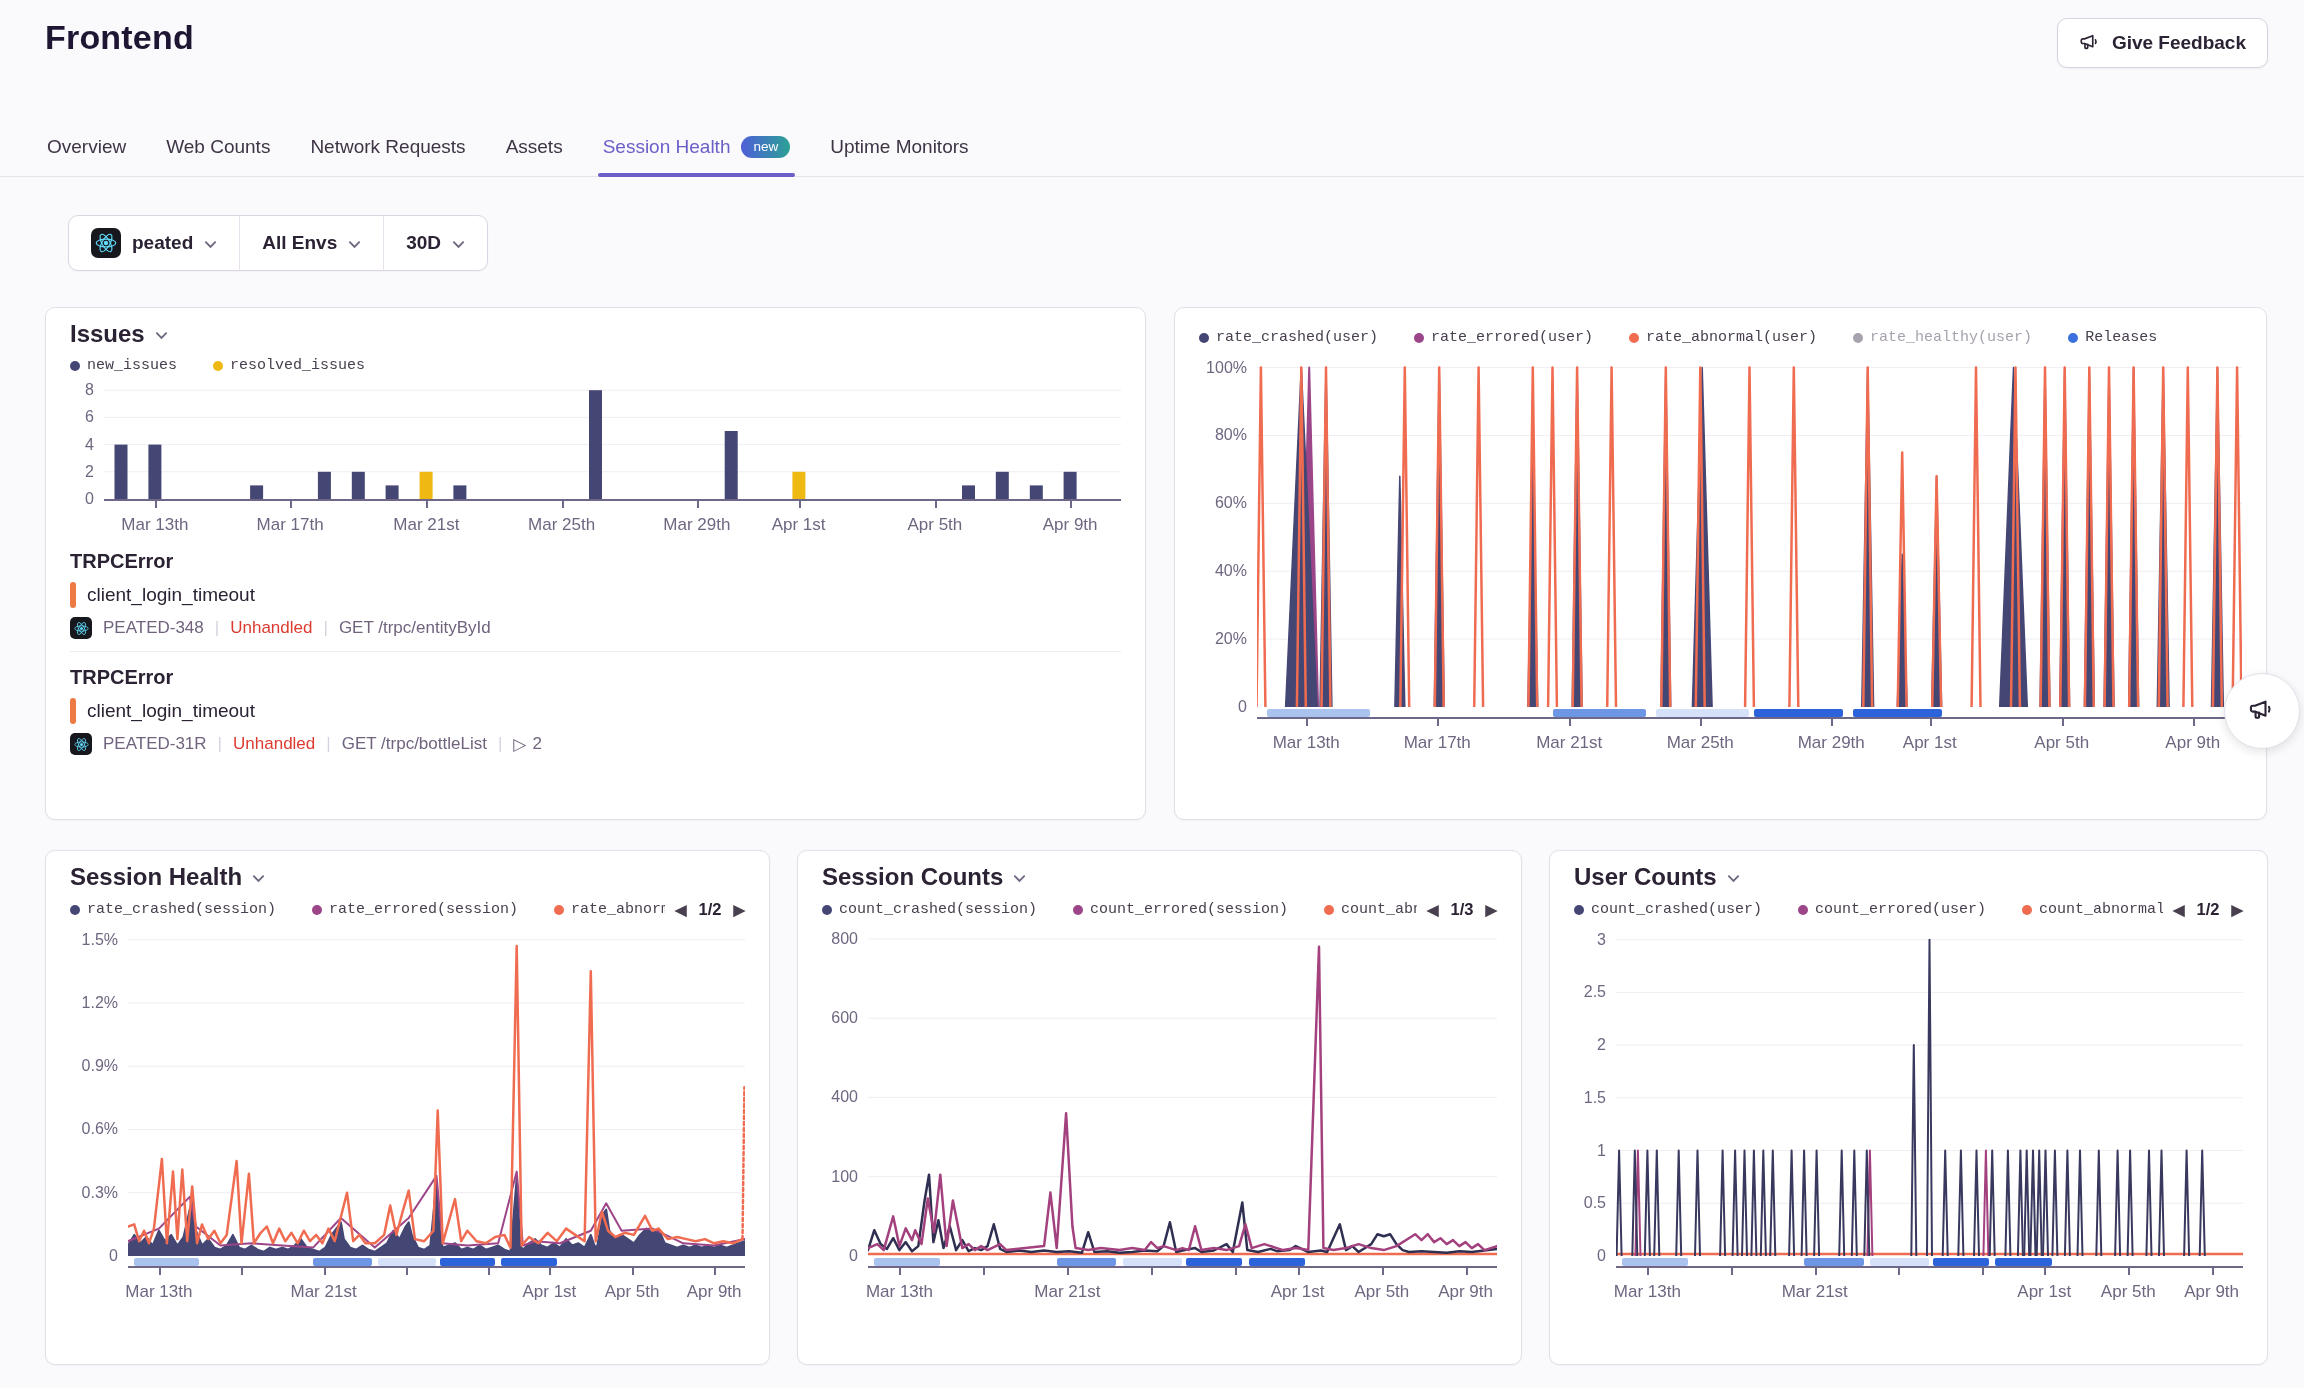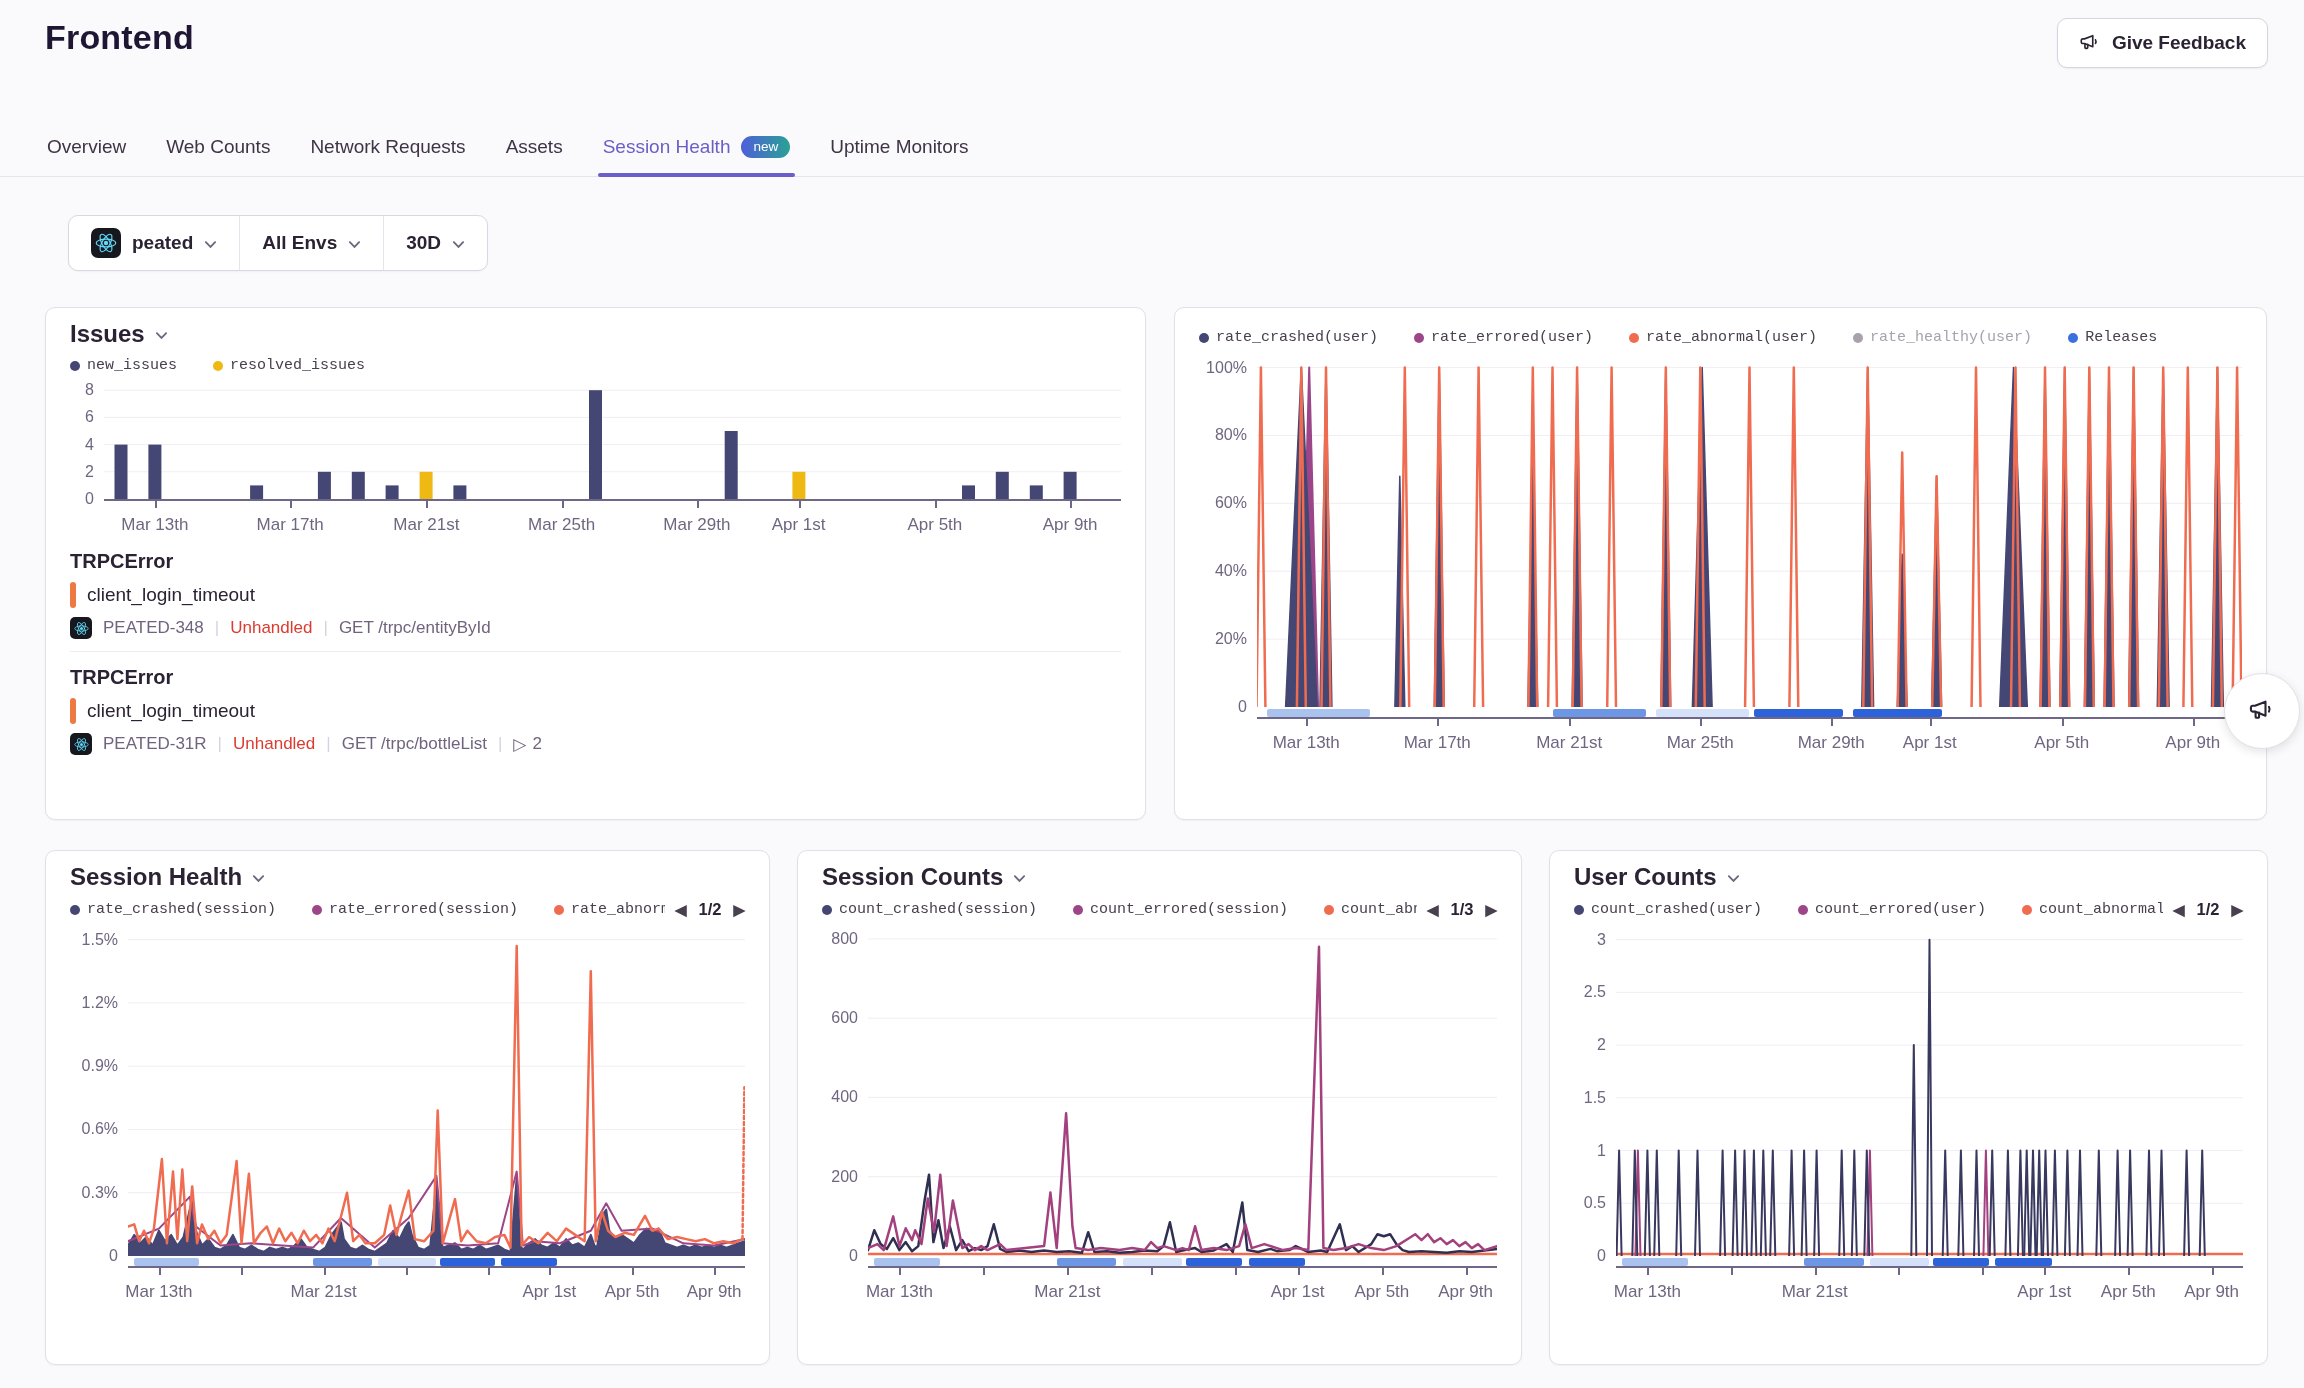--- a/index.html
+++ b/index.html
@@ -500,21 +500,21 @@
             <line x1="0" y1="249.7" x2="629" y2="249.7" stroke="#F0EDF3" stroke-width="1"></line>
             <line x1="0" y1="170.4" x2="629" y2="170.4" stroke="#F0EDF3" stroke-width="1"></line>
             <line x1="0" y1="91.2" x2="629" y2="91.2" stroke="#F0EDF3" stroke-width="1"></line>
             <line x1="0" y1="11.9" x2="629" y2="11.9" stroke="#F0EDF3" stroke-width="1"></line>
             <path fill="none" stroke="#F06C51" stroke-width="2.5" stroke-linejoin="round" stroke-linecap="round" d="M0.0 327.0 L629.0 327.0"></path>
             <path fill="none" stroke="#2F2F52" stroke-width="2.5" stroke-linejoin="round" stroke-linecap="round" d="M0.0 323.1 L6.3 303.2 L12.6 317.1 L18.9 321.9 L25.2 311.2 L31.4 323.1 L37.7 315.1 L44.0 324.2 L50.3 319.1 L56.6 273.5 L61.0 247.7 L65.4 315.1 L70.4 293.3 L75.5 321.1 L81.8 299.3 L88.1 323.1 L94.3 313.1 L100.6 324.2 L106.9 321.1 L113.2 323.1 L119.5 319.1 L125.8 297.3 L132.1 321.9 L138.4 325.0 L151.0 323.5 L163.5 325.0 L176.1 323.5 L188.7 325.0 L201.3 324.2 L213.9 325.8 L220.2 305.2 L226.4 325.0 L239.0 324.2 L251.6 325.8 L264.2 325.0 L276.8 323.5 L289.3 324.2 L295.6 319.1 L301.9 295.3 L308.2 325.0 L314.5 323.5 L327.1 321.1 L333.4 325.0 L345.9 323.5 L358.5 317.1 L364.8 325.0 L374.3 275.5 L379.3 323.1 L390.0 325.0 L402.6 321.9 L408.9 324.2 L421.4 323.1 L427.7 319.1 L440.3 325.0 L452.9 323.5 L459.2 325.0 L471.8 297.3 L478.0 323.1 L484.3 319.1 L490.6 325.0 L503.2 317.1 L509.5 307.2 L515.8 309.2 L522.1 307.2 L528.4 317.1 L534.6 323.1 L540.9 325.0 L553.5 324.2 L566.1 325.0 L578.7 325.8 L591.3 324.2 L603.8 325.0 L616.4 323.5 L629.0 321.9"></path>
             <path fill="none" stroke="#A3407E" stroke-width="2.5" stroke-linejoin="round" stroke-linecap="round" d="M0.0 321.1 L9.4 317.1 L15.7 323.1 L25.2 289.4 L31.4 319.1 L37.7 301.3 L44.0 313.1 L47.2 303.2 L53.5 317.1 L59.8 271.5 L66.0 305.2 L72.3 247.7 L78.6 319.1 L84.9 273.5 L94.3 321.1 L100.6 317.1 L106.9 323.1 L113.2 319.1 L119.5 323.1 L132.1 317.1 L138.4 323.1 L157.3 321.1 L176.1 319.1 L182.4 265.6 L188.7 321.1 L198.1 186.3 L204.4 299.3 L207.6 321.1 L220.2 323.1 L232.7 321.1 L251.6 323.1 L264.2 321.1 L276.8 323.1 L283.1 315.1 L289.3 321.1 L295.6 319.1 L308.2 323.1 L314.5 321.1 L320.8 323.1 L327.1 299.3 L333.4 323.1 L345.9 321.1 L358.5 323.1 L371.1 319.1 L377.4 297.3 L383.7 321.1 L396.3 317.1 L408.9 321.1 L415.1 323.1 L427.7 321.1 L440.3 323.1 L451.0 19.8 L455.4 321.1 L465.5 323.1 L478.0 321.1 L490.6 317.1 L503.2 321.1 L515.8 323.1 L528.4 319.1 L540.9 311.2 L547.2 307.2 L553.5 313.1 L559.8 307.2 L566.1 315.1 L572.4 311.2 L578.7 317.1 L585.0 313.1 L591.3 319.1 L597.5 315.1 L603.8 321.1 L610.1 317.1 L616.4 323.1 L629.0 319.1"></path>
           </svg>
         </div>
         <div class="ylab" style="left: 0px; width: 36px; top: 320px;">0</div>
-        <div class="ylab" style="left: 0px; width: 36px; top: 240.723px;">200</div>
+        <div class="ylab" style="left: 0px; width: 36px; top: 240.723px;">100</div>
         <div class="ylab" style="left: 0px; width: 36px; top: 161.446px;">400</div>
         <div class="ylab" style="left: 0px; width: 36px; top: 82.1687px;">600</div>
         <div class="ylab" style="left: 0px; width: 36px; top: 2.89157px;">800</div>
         <div class="track">
           <span style="left: 1%; width: 10.5%; background: rgb(169, 195, 238);"></span>
           <span style="left: 30%; width: 9.5%; background: rgb(109, 150, 228);"></span>
           <span style="left: 40.5%; width: 9.5%; background: rgb(213, 225, 248);"></span>
           <span style="left: 50.5%; width: 9%; background: rgb(44, 99, 219);"></span>
           <span style="left: 60.5%; width: 9%; background: rgb(44, 99, 219);"></span>
         </div>

